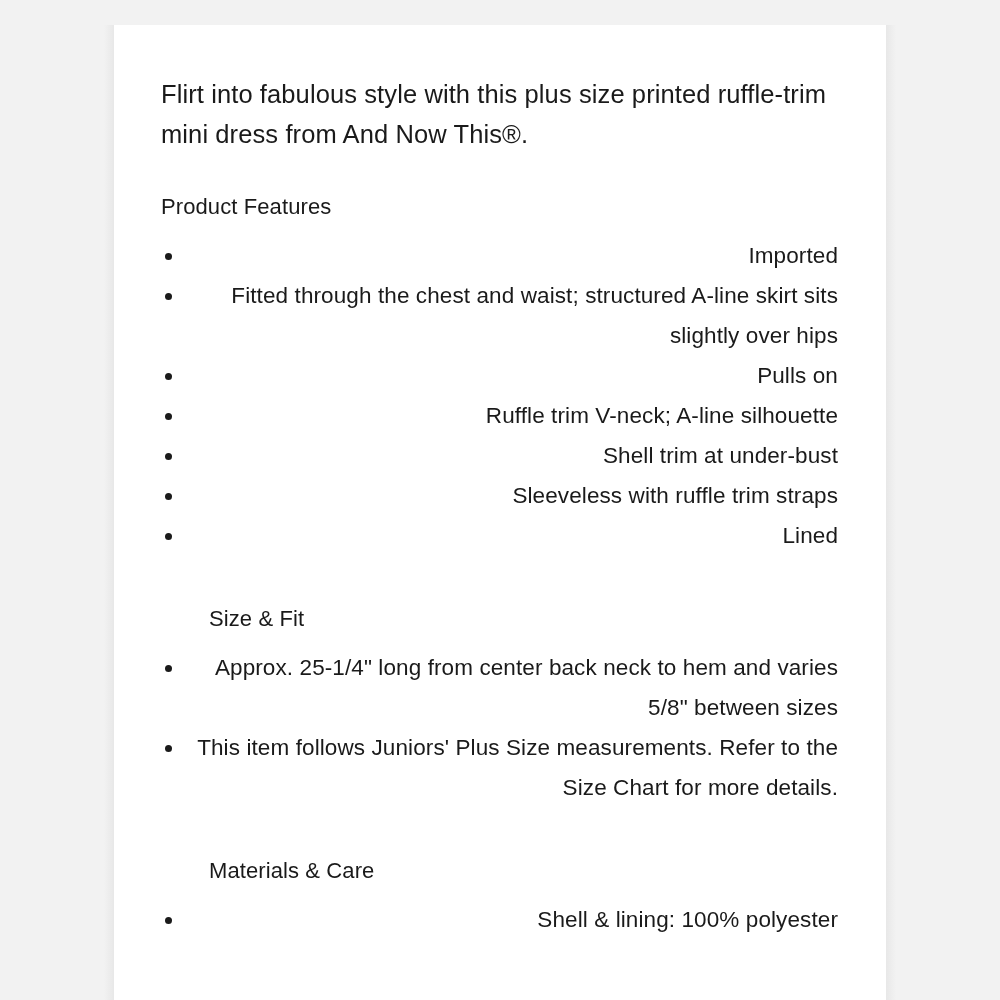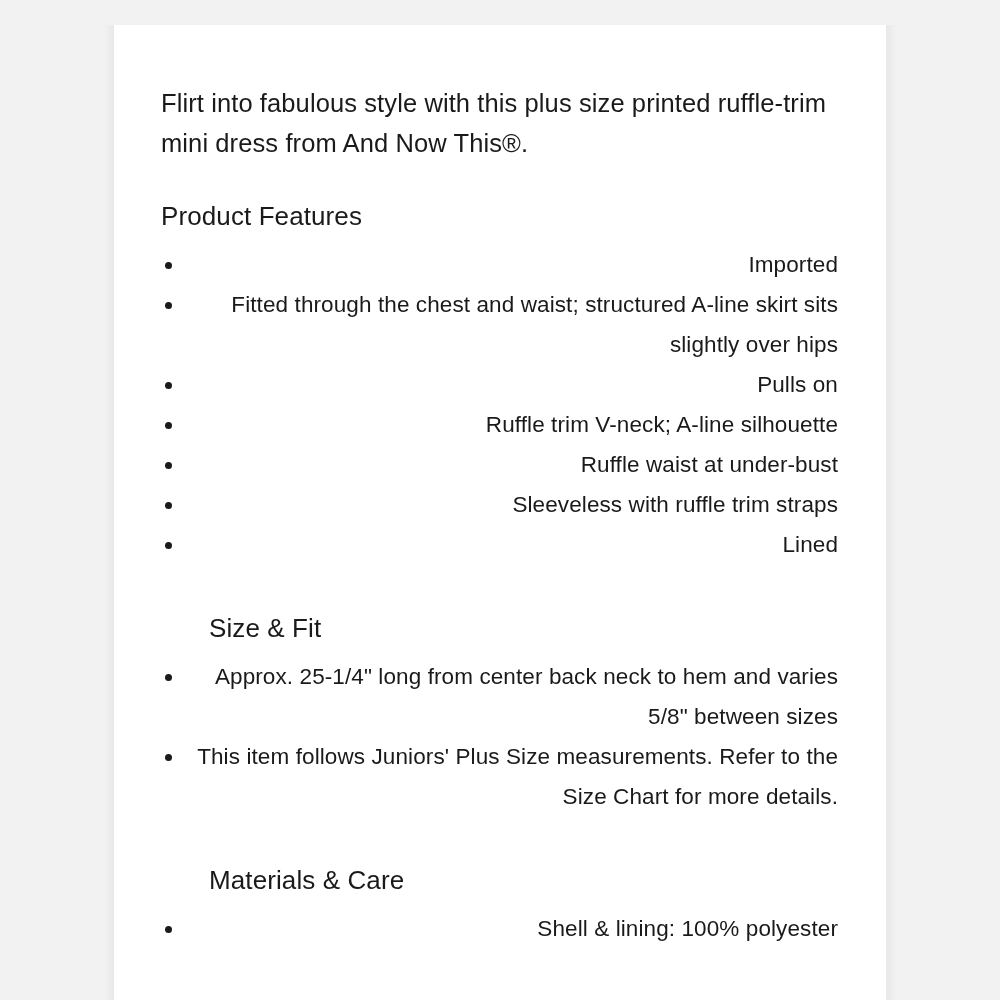--- a/index.html
+++ b/index.html
@@ -30,24 +30,24 @@
     background: #ffffff;
     box-sizing: border-box;
     padding: 42px 48px 0 47px;
   }
   .intro {
     font-size: 25.5px;
     line-height: 40px;
     color: #1a1a1a;
     font-weight: 400;
     letter-spacing: 0.1px;
-    margin: 16px 0 38px 0;
+    margin: 7px 0 38px 0;
   }
   .section-title {
-    font-size: 26px;
+    font-size: 22px;
     line-height: 30px;
     color: #1a1a1a;
     font-weight: 400;
     margin: 0 0 14px 0;
     letter-spacing: 0.1px;
   }
   .section-title.spaced-top {
     margin-top: 48px;
     margin-left: 48px;
   }
@@ -103,21 +103,21 @@
   <div class="card">
 
     <p class="intro">Flirt into fabulous style with this plus size printed ruffle-trim mini dress from And Now This®.</p>
 
     <h2 class="section-title">Product Features</h2>
     <ul class="bullets">
       <li><span class="dot"></span><span>Imported</span></li>
       <li><span class="dot"></span><span>Fitted through the chest and waist; structured A-line skirt sits slightly over hips</span></li>
       <li><span class="dot"></span><span>Pulls on</span></li>
       <li><span class="dot"></span><span>Ruffle trim V-neck; A-line silhouette</span></li>
-      <li><span class="dot"></span><span>Ruffle waist at under-bust</span></li>
+      <li><span class="dot"></span><span>Shell trim at under-bust</span></li>
       <li><span class="dot"></span><span>Sleeveless with ruffle trim straps</span></li>
       <li><span class="dot"></span><span>Lined</span></li>
     </ul>
 
     <h2 class="section-title spaced-top">Size &amp; Fit</h2>
     <ul class="bullets">
       <li><span class="dot"></span><span>Approx. 25-1/4" long from center back neck to hem and varies 5/8" between sizes</span></li>
       <li><span class="dot"></span><span>This item follows Juniors' Plus Size measurements. Refer to the Size Chart for more details.</span></li>
     </ul>
 

